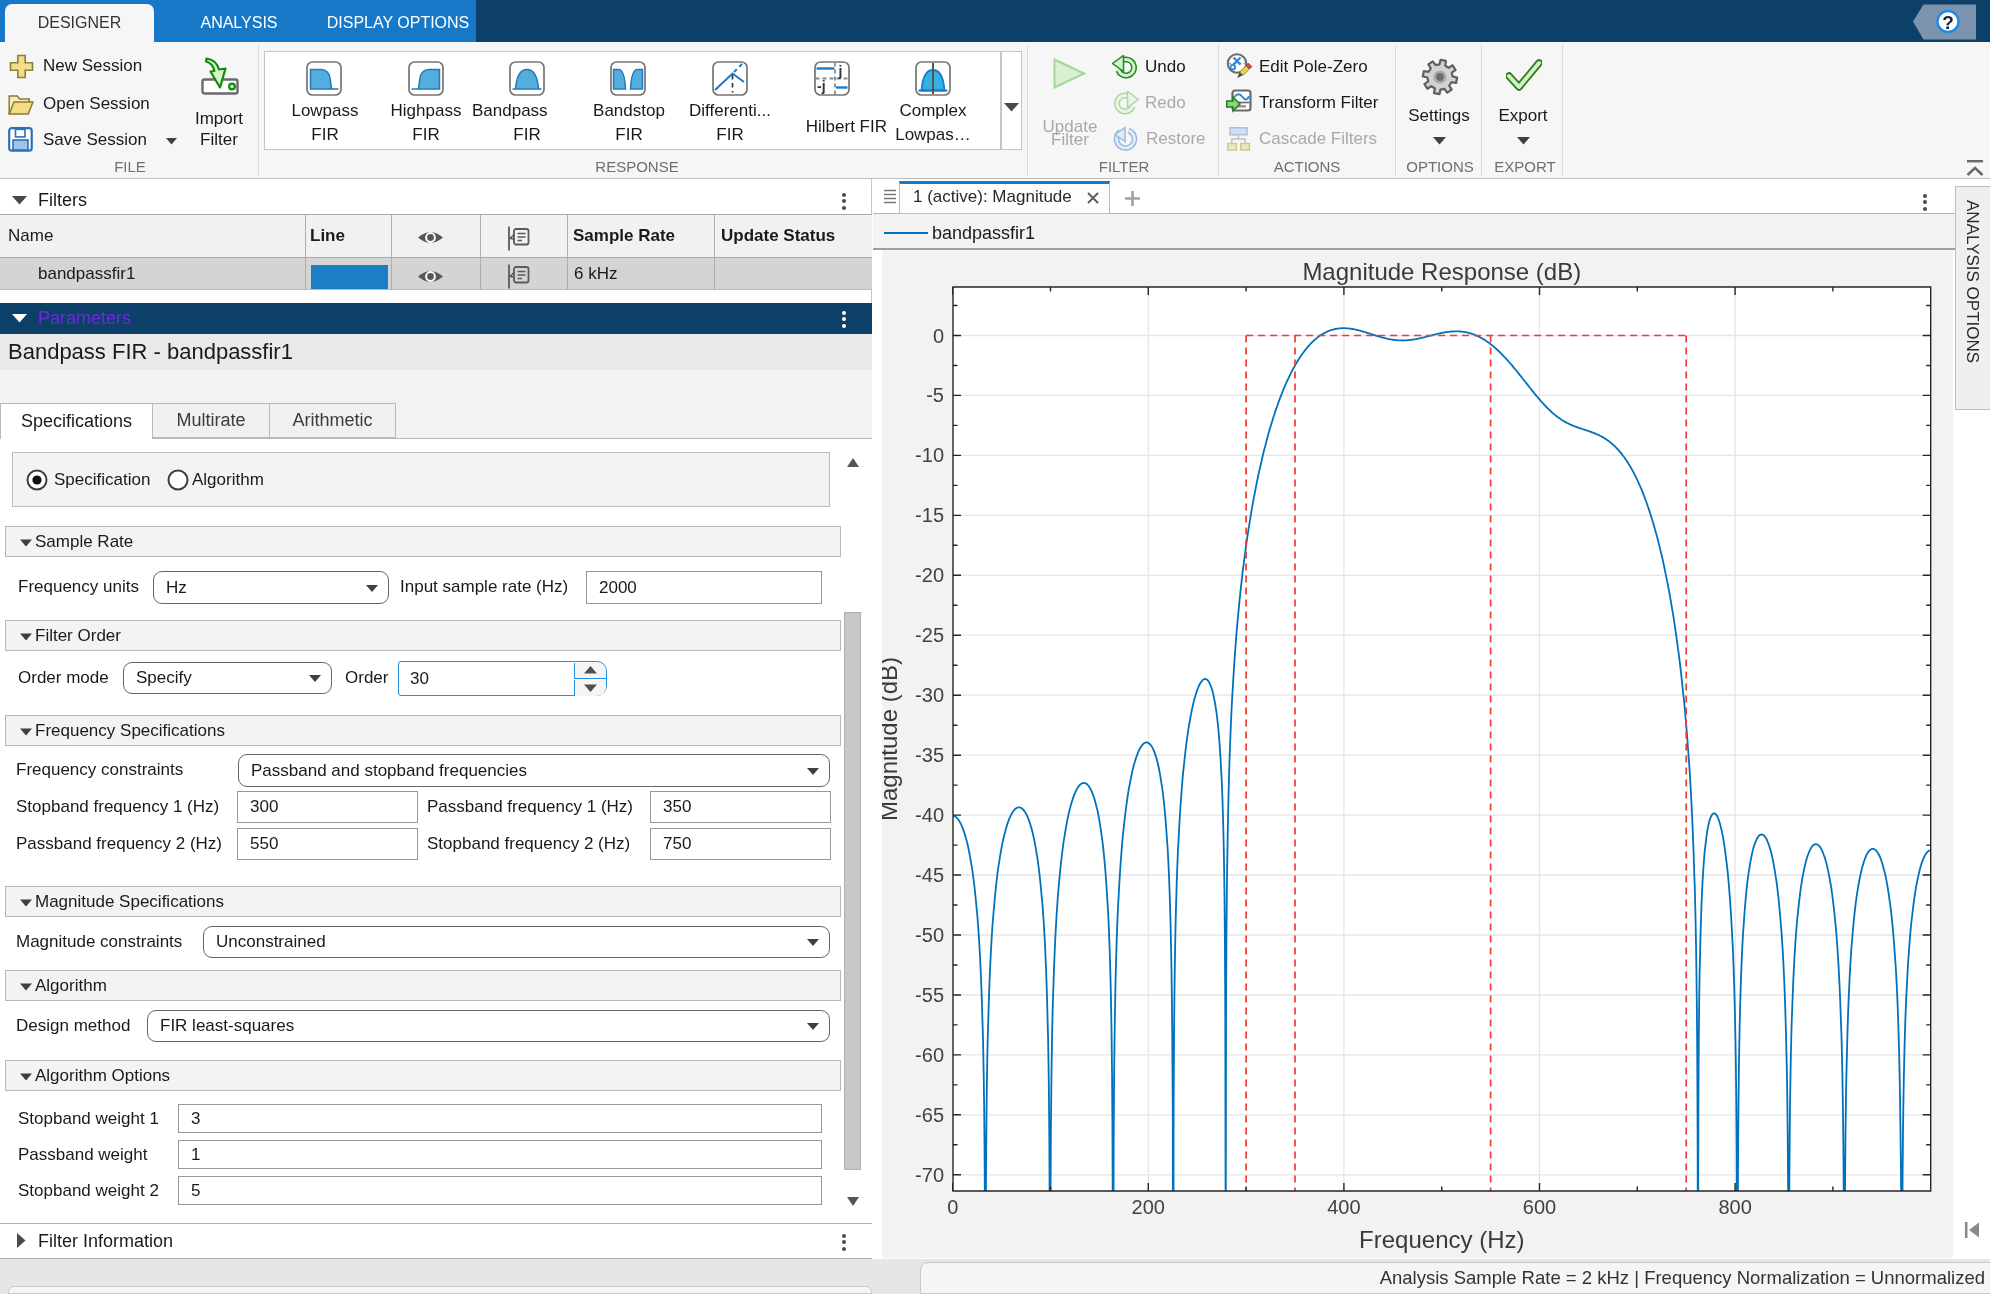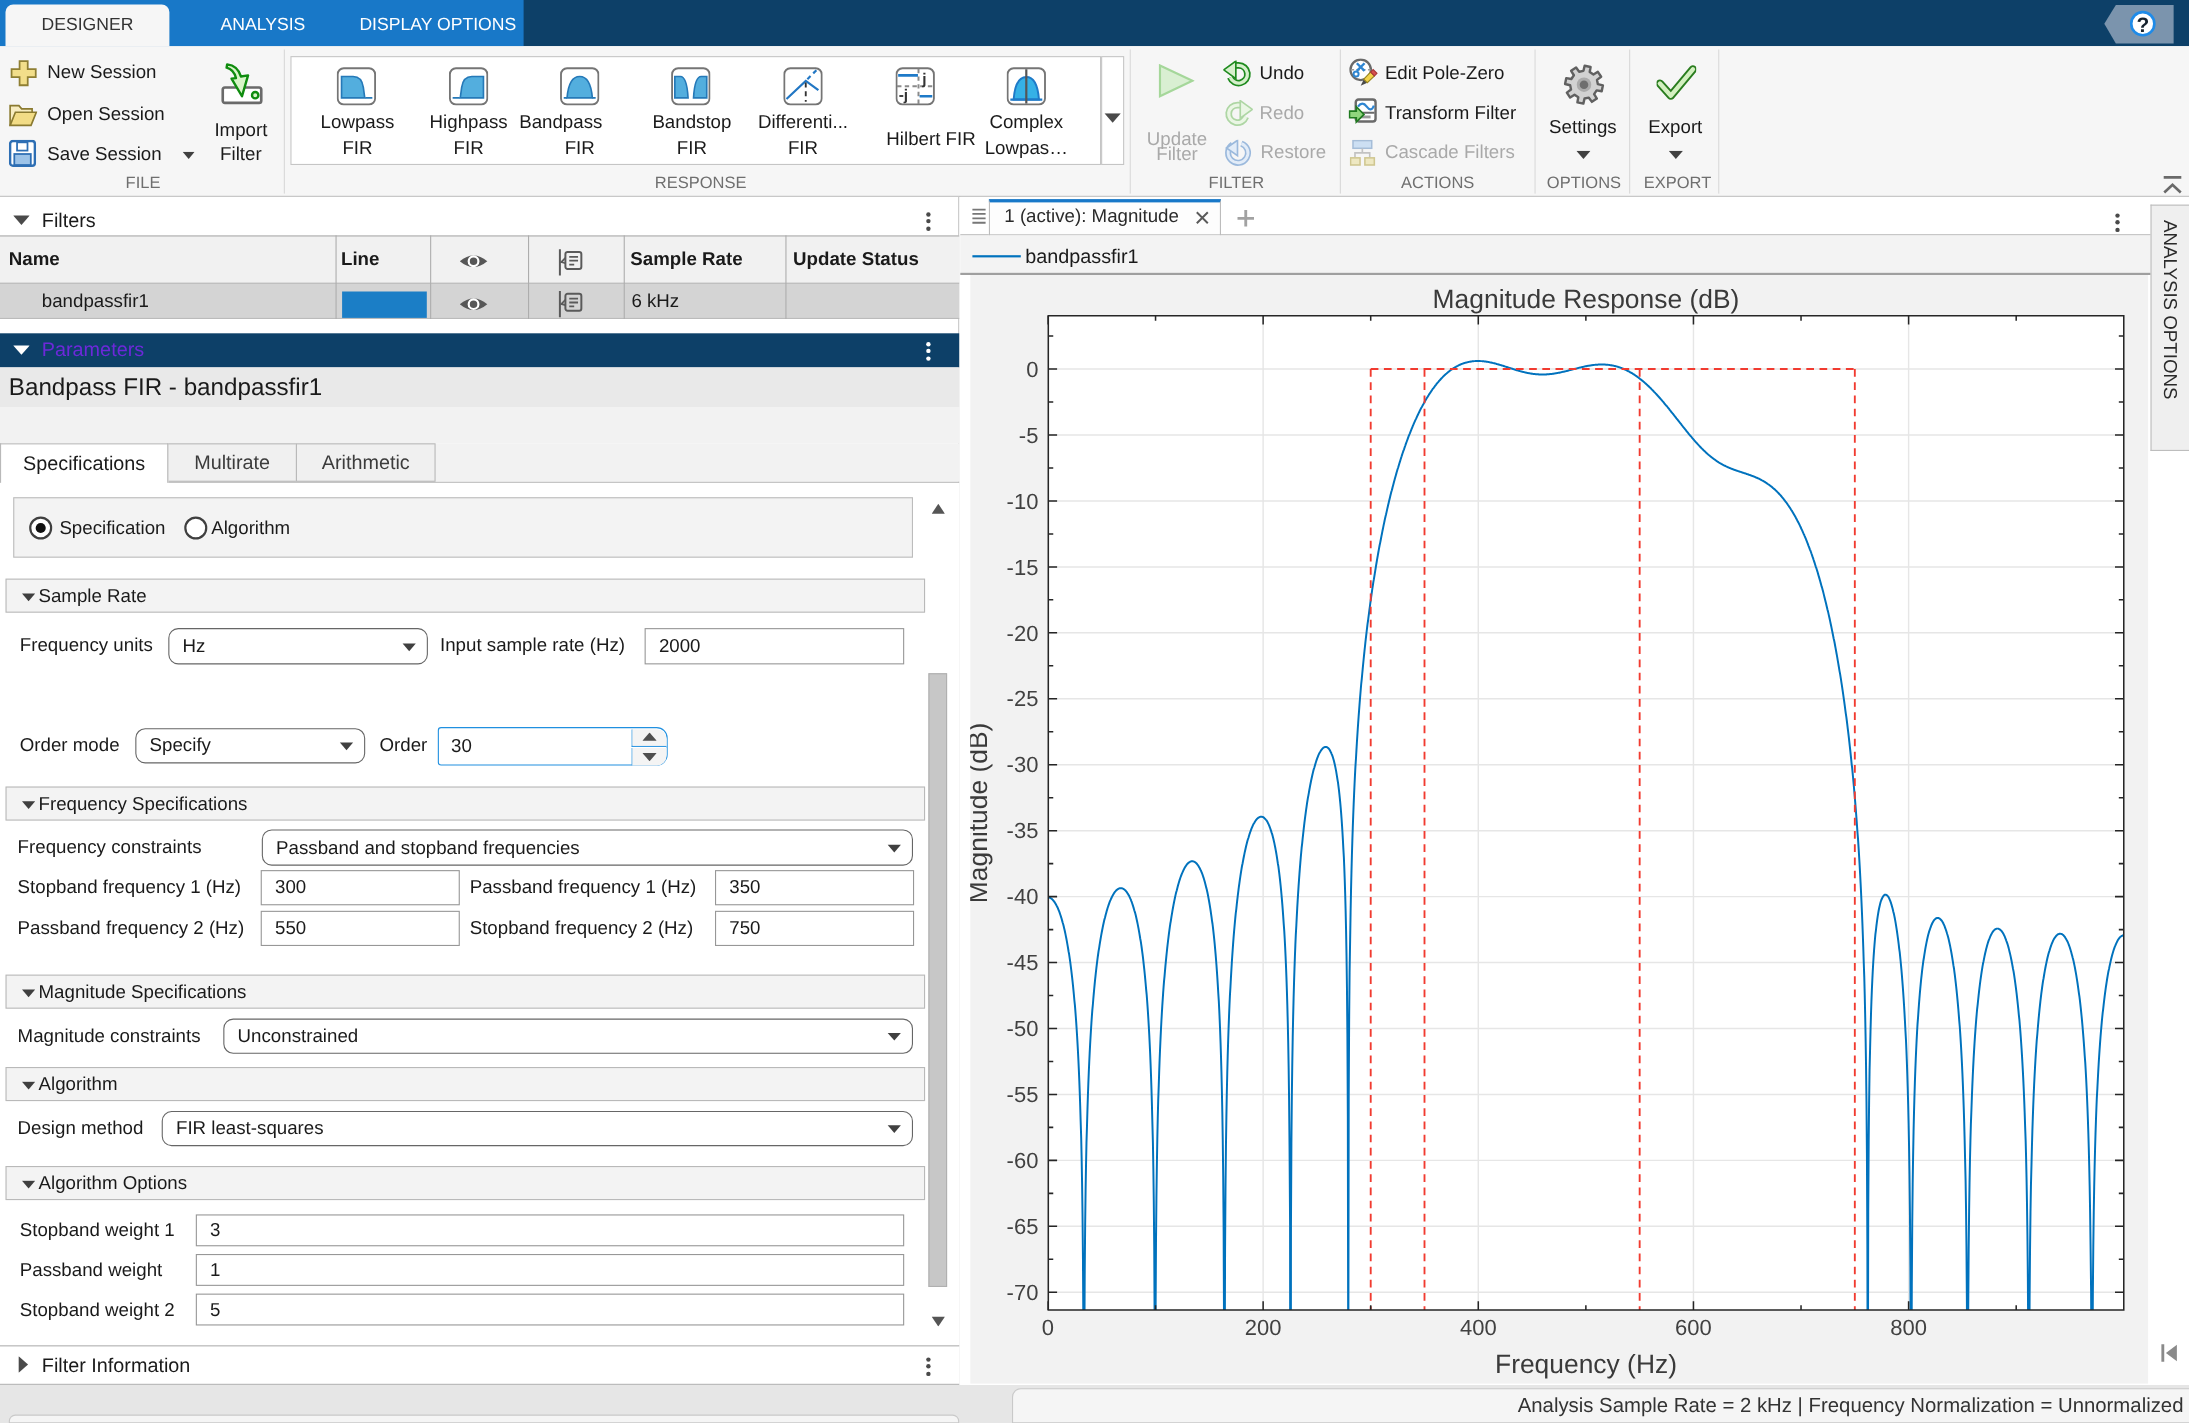--- a/index.html
+++ b/index.html
@@ -211,21 +211,21 @@
     </svg>
 <div class="t" style="left:38px;top:189px;font-size:18px;height:22px;line-height:22px">Filters</div>
 <div class="abs kebab" style="left:842px;top:190px">
       <i></i>
       <i></i>
       <i></i>
     </div>
 
 <div class="abs" style="left:0;top:214px;width:872px;height:44px;background:#f1f1f1;border-top:1px solid #ababab;border-bottom:1px solid #ababab"></div>
 <div class="abs" style="left:0;top:258px;width:872px;height:32px;background:#d4d4d4;border-bottom:1px solid #bbb"></div>
-<div class="t" style="left:8px;top:225px;font-size:17px;font-weight:bold;height:22px;line-height:22px">Name</div>
+<div class="t" style="left:8px;top:225px;font-size:17px;font-weight:normal;height:22px;line-height:22px">Name</div>
 <div class="t" style="left:310px;top:225px;font-size:17px;font-weight:bold;height:22px;line-height:22px">Line</div>
 <div class="t" style="left:573px;top:225px;font-size:17px;font-weight:bold;height:22px;line-height:22px">Sample Rate</div>
 <div class="t" style="left:721px;top:225px;font-size:17px;font-weight:bold;height:22px;line-height:22px">Update Status</div>
 <svg class="abs" style="left:417px;top:228px" width="27" height="19" viewBox="0 0 27 19">
       <path d="M1 9.5Q13.5 -1 26 9.5Q13.5 20 1 9.5Z" fill="#575757"></path>
       <circle cx="13.5" cy="9.5" r="4.4" fill="none" stroke="#fff" stroke-width="2"></circle>
     </svg>
 <svg class="abs" style="left:507px;top:225px" width="23" height="27" viewBox="0 0 23 27">
       <path d="M2 1.5v24" stroke="#5a5a5a" stroke-width="1.8" fill="none"></path>
       <rect x="7" y="4" width="14.5" height="15.5" rx="2" fill="none" stroke="#5a5a5a" stroke-width="1.8"></rect>
@@ -294,20 +294,23 @@
       </svg><span>Sample Rate</span></div>
     <div class="lab" style="left:18px;top:576px">Frequency units</div>
     <div class="dd" style="left:153px;top:571px;width:236px;height:33px">
       <span>Hz</span>
       <i></i>
     </div>
     <div class="lab" style="left:400px;top:576px">Input sample rate (Hz)</div>
     <div class="inp" style="left:586px;top:571px;width:236px;height:33px">
       <span>2000</span>
     </div>
+    <div class="sh" style="top:620px"><svg width="12" height="8" viewBox="0 0 12 8">
+        <polygon points="0,0.5 12,0.5 6,7.5" fill="#3f3f3f"></polygon>
+      </svg><span>Filter Order</span></div>
     <div class="lab" style="left:18px;top:667px">Order mode</div>
     <div class="dd" style="left:123px;top:662px;width:209px;height:32px">
       <span>Specify</span>
       <i></i>
     </div>
     <div class="lab" style="left:345px;top:667px">Order</div>
     <div class="abs" style="left:398px;top:661px;width:209px;height:35px;background:#fff;border:1.5px solid #2090e0;border-radius:3px 10px 10px 3px"></div>
     <div class="lab" style="left:410px;top:668px">30</div>
     <div class="abs" style="left:574px;top:662.5px;width:32px;height:16px;background:#f4f4f4;border-left:1.5px solid #2090e0;border-bottom:1px solid #2090e0;border-radius:0 9px 0 0"></div>
     <div class="abs" style="left:574px;top:679.5px;width:32px;height:16px;background:#f4f4f4;border-left:1.5px solid #2090e0;border-radius:0 0 9px 0"></div>

